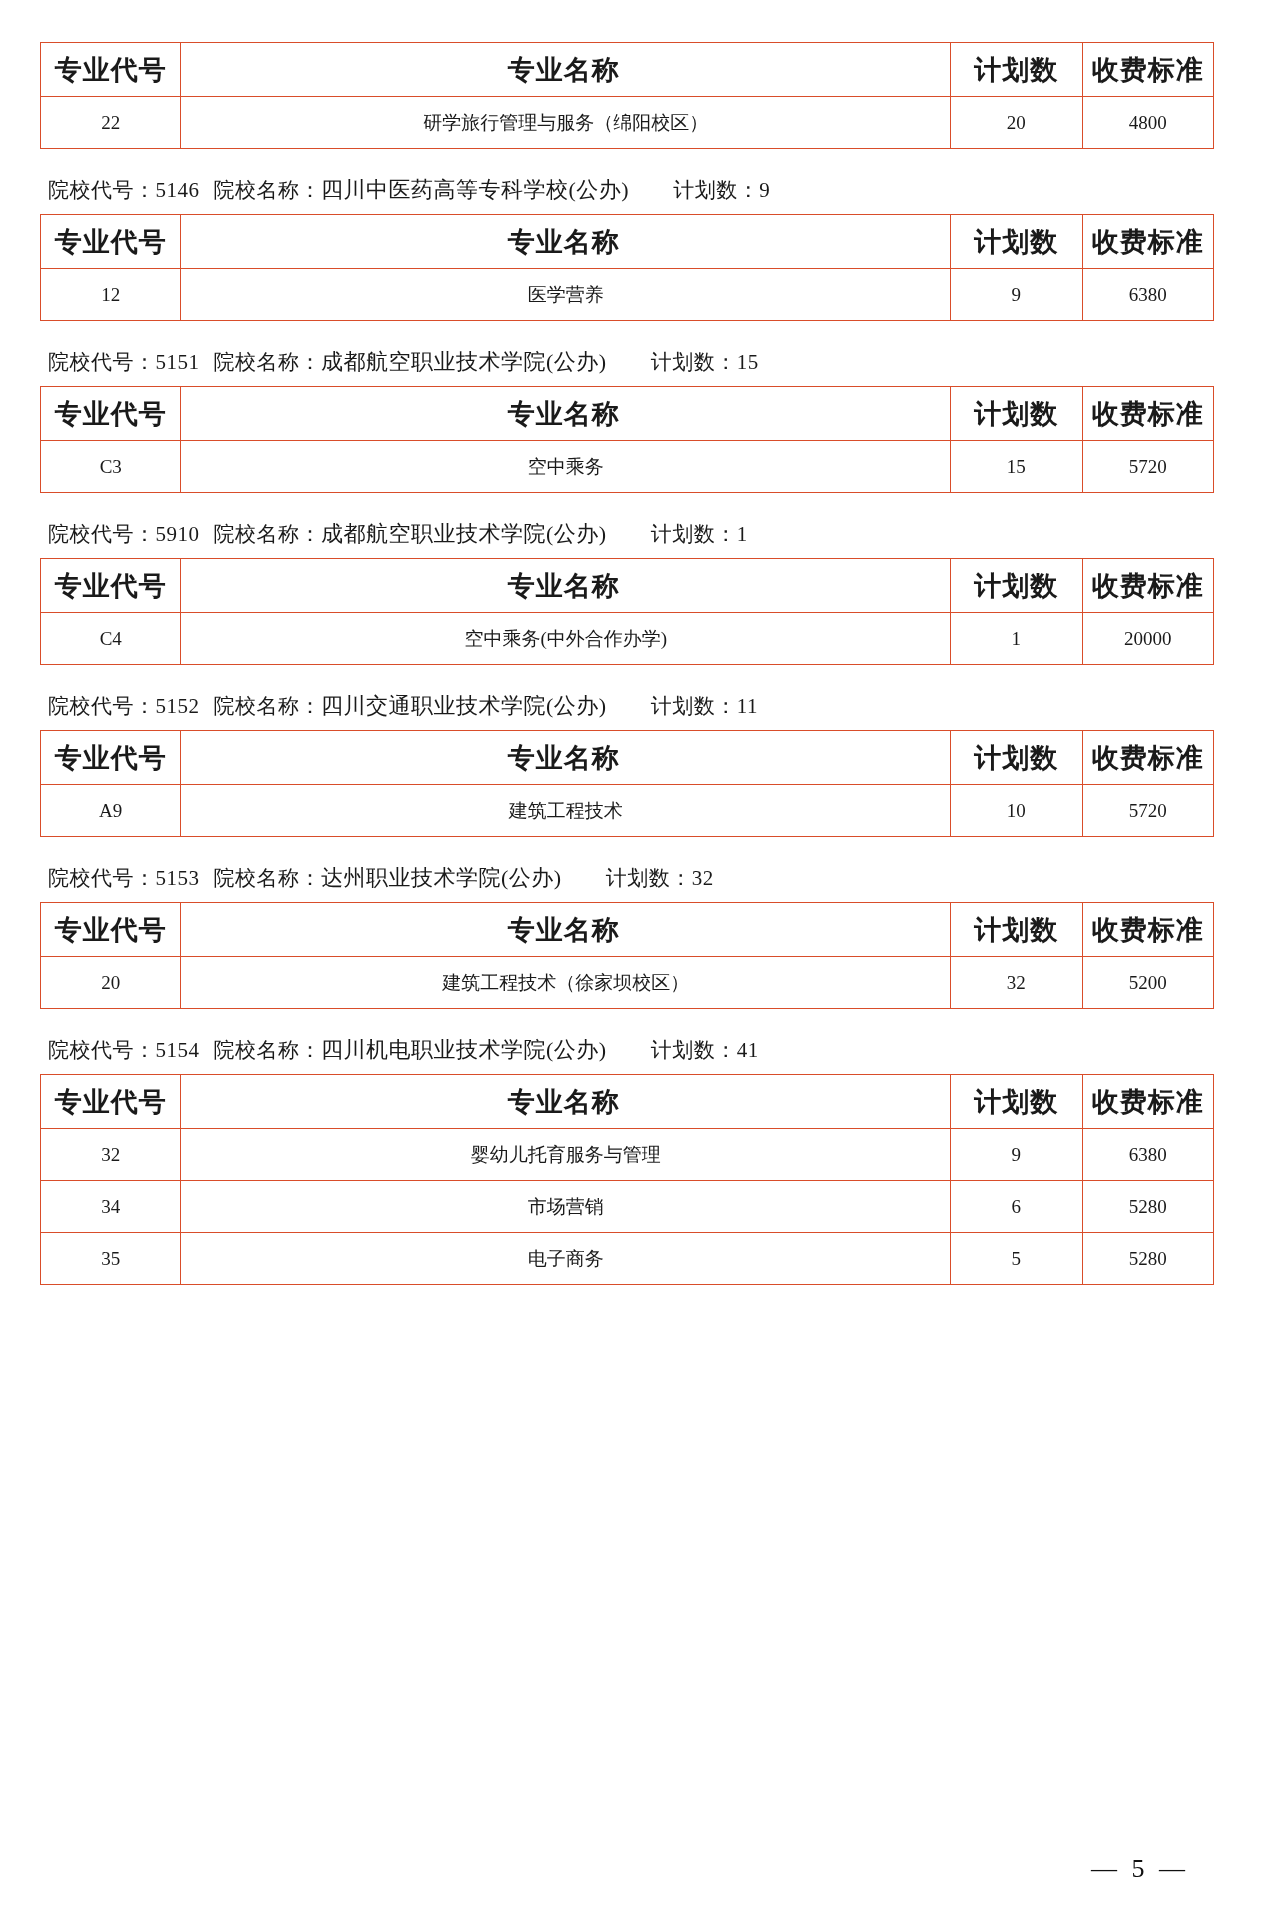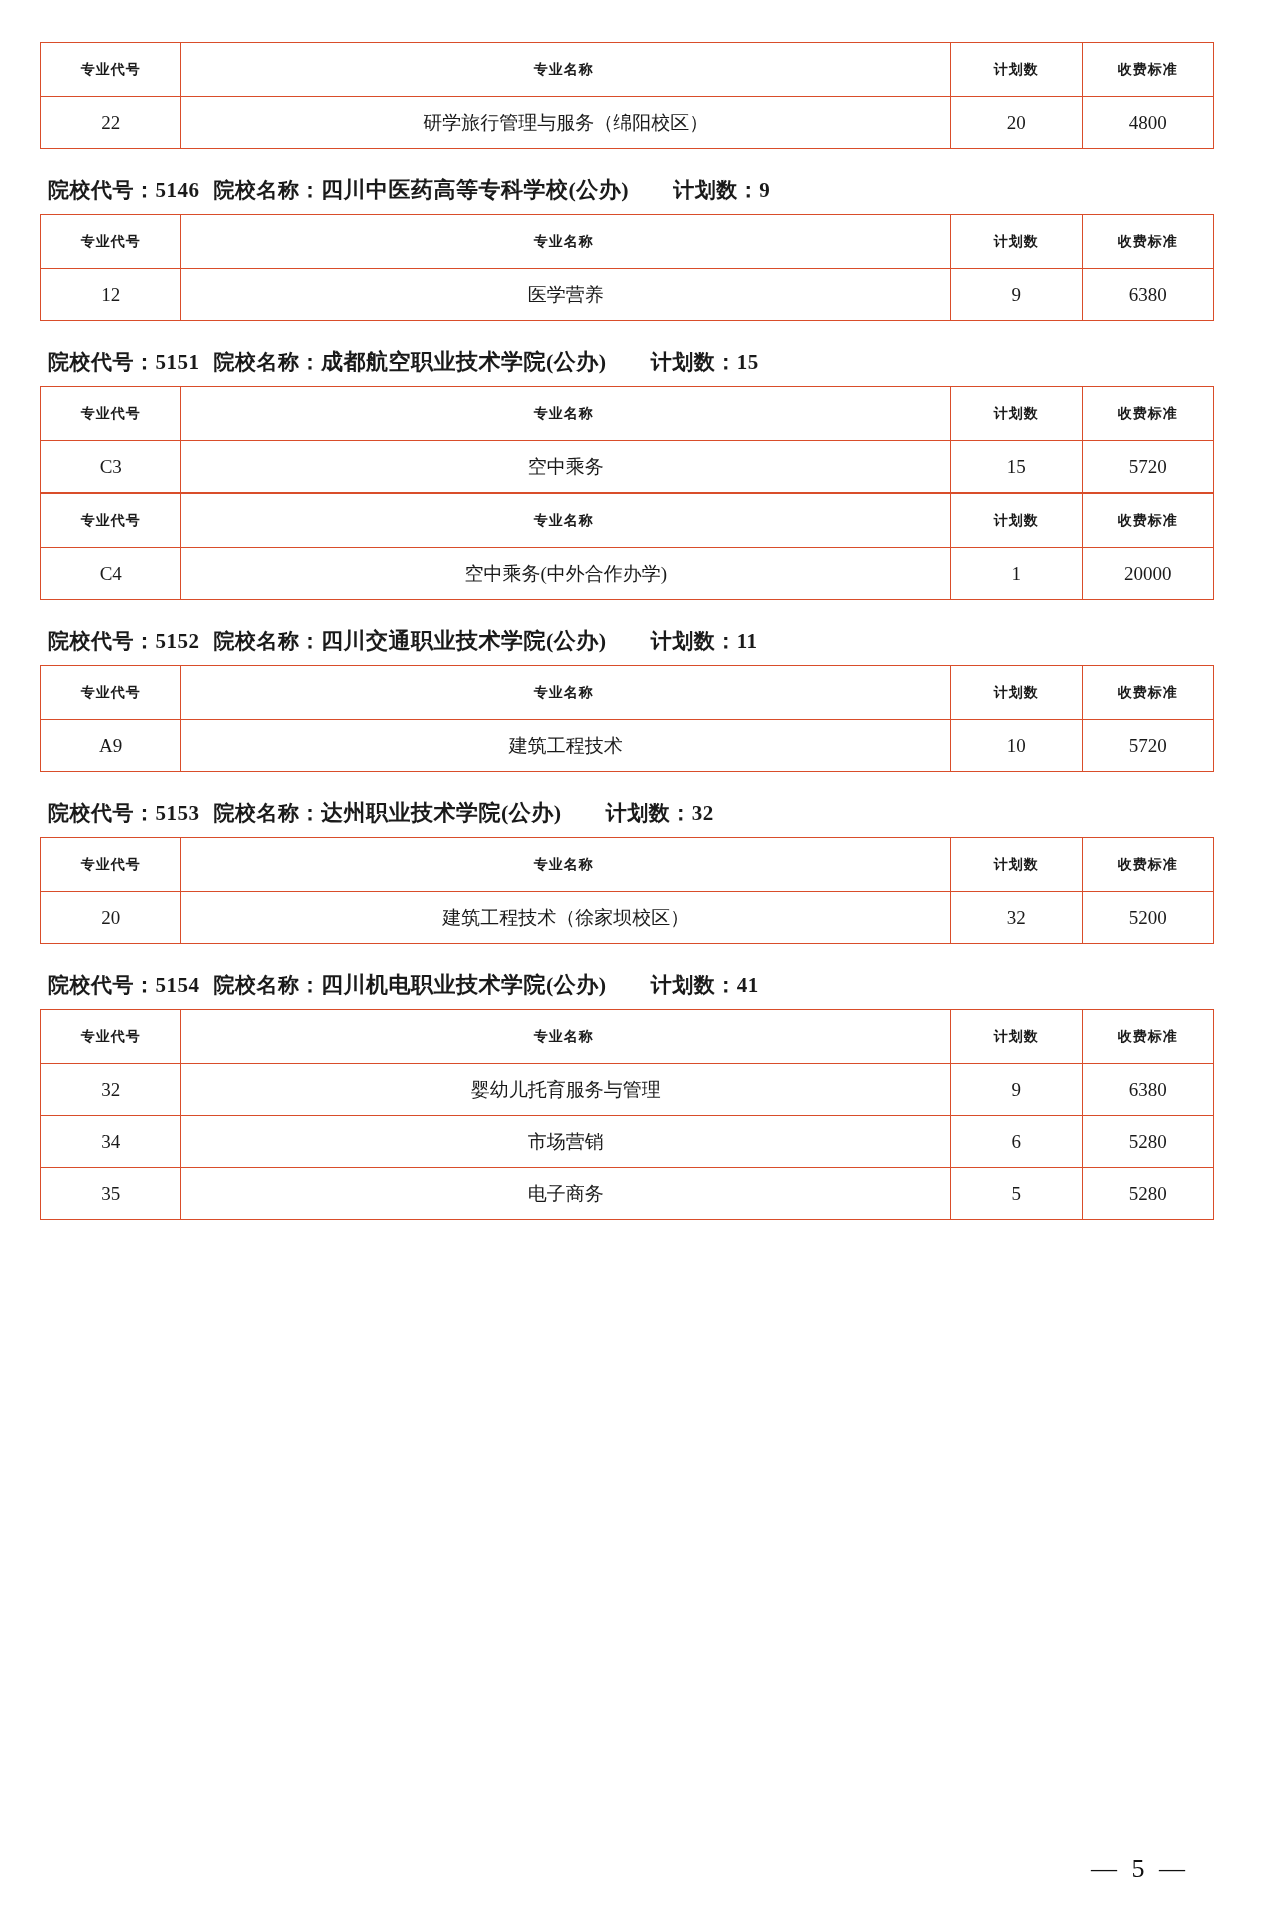--- a/index.html
+++ b/index.html
@@ -31,35 +31,35 @@
   table.plan td {
     border: 1.5px solid #d94d2a;
     text-align: center;
     vertical-align: middle;
     font-size: 19px;
     height: 51px;
     padding: 0 4px;
   }
   table.plan tr.head td {
     font-weight: bold;
-    font-size: 14px;
+    font-size: 27px;
     letter-spacing: 1px;
     height: 53px;
   }
   td.c-code  { width: 116px; }
   td.c-name  { width: 680px; text-align: left; padding-left: 20px; }
   td.c-plan  { width: 108px; }
   td.c-fee   { width: 108px; margin-left: 8px; }
   tr.head td.c-name { text-align: center; padding-left: 0; }
 
   
   .school-line {
     margin: 26px 0 9px 8px;
     font-size: 21px;
-    font-weight: bold;
+    font-weight: normal;
     white-space: nowrap;
     letter-spacing: 0.5px;
   }
   .school-line .lbl    { }
   .school-line .code   { margin-right: 14px; }
   .school-line .name   { font-size: 22px; }
   .school-line .plan-lbl { margin-left: 44px; }
 
   .first-table { margin-top: 2px; }
 
@@ -128,20 +128,23 @@
       </tr>
       <tr>
         <td class="c-code">C3</td>
         <td class="c-name">空中乘务</td>
         <td class="c-plan">15</td>
         <td class="c-fee">5720</td>
       </tr>
     </tbody>
   </table>
 
+  <div class="school-line">
+    <span class="lbl">院校代号：</span><span class="code">5910</span><span class="lbl">院校名称：</span><span class="name">成都航空职业技术学院(公办)</span><span class="plan-lbl">计划数：</span><span class="plan-val">1</span>
+  </div>
   <table class="plan">
     <tbody>
       <tr class="head">
         <td class="c-code">专业代号</td>
         <td class="c-name">专业名称</td>
         <td class="c-plan">计划数</td>
         <td class="c-fee">收费标准</td>
       </tr>
       <tr>
         <td class="c-code">C4</td>

